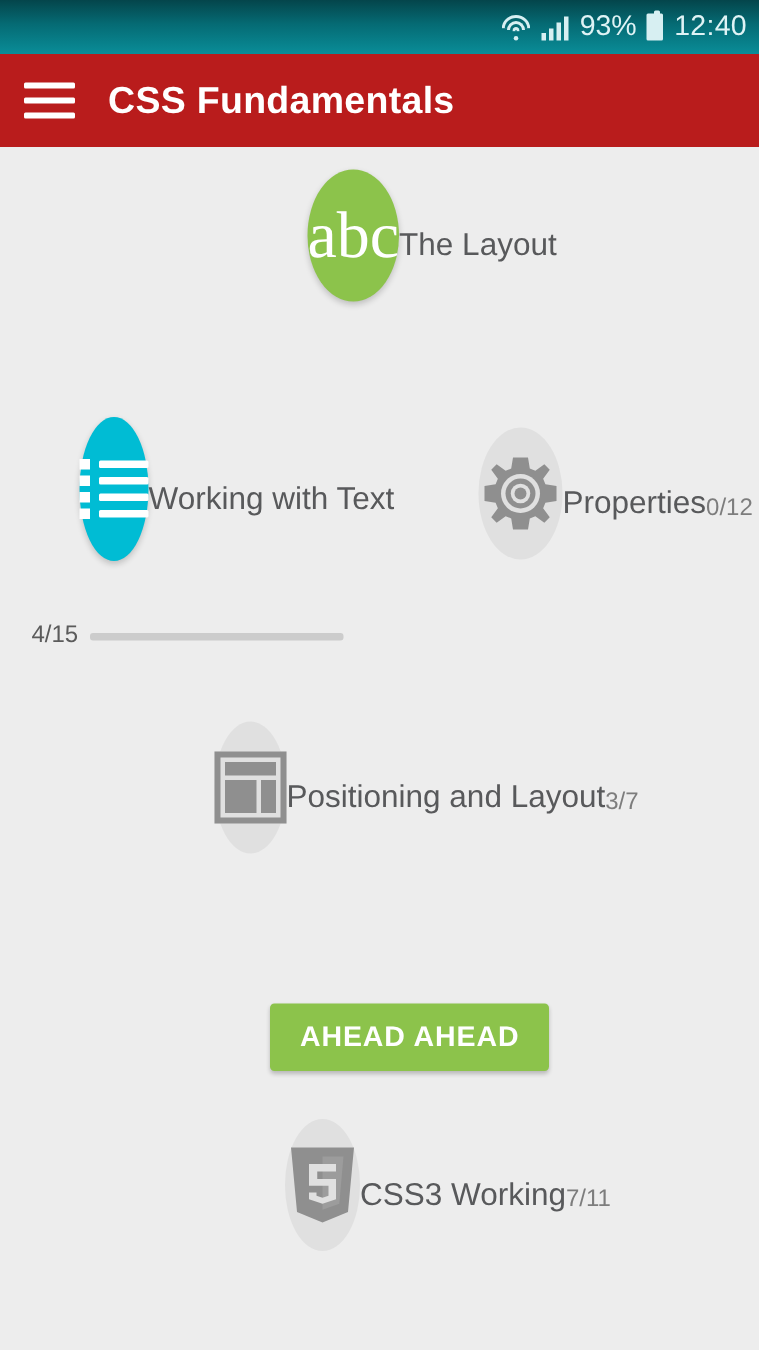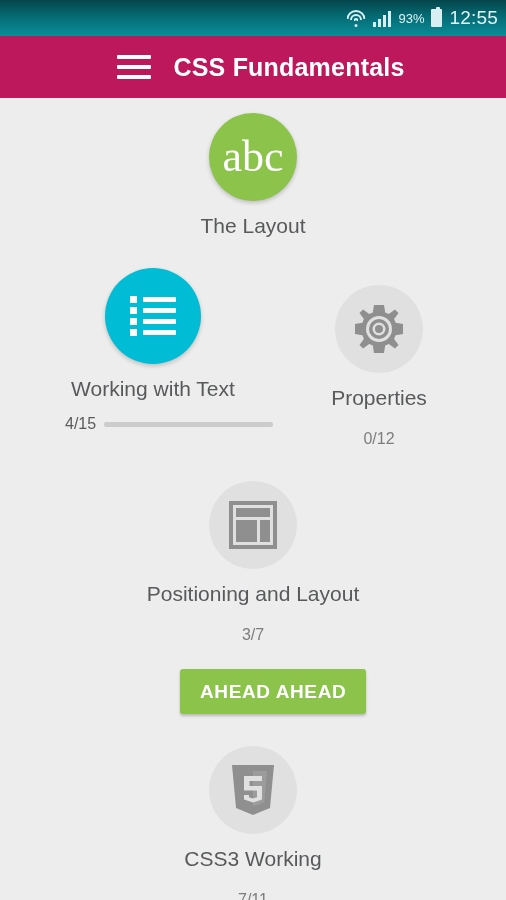--- a/index.html
+++ b/index.html
@@ -12,21 +12,21 @@
   #app { position:relative; width:506px; height:900px; background:#ededed; }
 
   
   .statusbar{
     position:absolute; top:0; left:0; width:506px; height:36px;
     background:linear-gradient(to bottom,#04454b 0%,#056b74 45%,#0a8d98 100%);
     display:flex; align-items:center; justify-content:flex-end;
     padding-right:8px; gap:7px;
   }
   .sb-txt{ color:#dff3f5; font-size:19px; letter-spacing:.2px; }
-  .sb-pct{ color:#dff3f5; font-size:13px; }
+  .sb-pct{ color:#dff3f5; font-size:19px; }
   .wifi{ position:relative; width:20px; height:18px; }
   .wifi i{ position:absolute; left:50%; transform:translateX(-50%);
            border:2px solid #d7eff2; border-bottom:none; border-radius:50% 50% 0 0/100% 100% 0 0;
            background:transparent; }
   .wifi i.a{ width:19px; height:9px; top:1px; }
   .wifi i.b{ width:12px; height:6px; top:5px; }
   .wifi i.c{ width:5px;  height:3px; top:9px; }
   .wifi .dot{ position:absolute; bottom:0; left:50%; transform:translateX(-50%);
               width:3px; height:3px; background:#d7eff2; border-radius:50%; border:none;}
   .sig{ display:flex; align-items:flex-end; gap:1.5px; height:17px; }
@@ -36,31 +36,31 @@
   .sig s:nth-child(3){ height:12px; }
   .sig s:nth-child(4){ height:16px; }
   .batt{ width:11px; height:18px; border:2px solid #d7eff2; border-radius:1px;
          position:relative; background:#d7eff2; }
   .batt:before{ content:""; position:absolute; top:-4px; left:2.5px; width:4px; height:2.5px;
                 background:#d7eff2; border-radius:1px; }
 
   
   .actionbar{
     position:absolute; top:36px; left:0; width:506px; height:62px;
-    background:#be185d; display:flex; align-items:center;justify-content:center;
+    background:#b91c1c; display:flex; align-items:center;
   }
   .hamburger{ width:34px; height:24px; margin-left:16px; margin-right:22px;
               display:flex; flex-direction:column; justify-content:space-between; cursor:pointer; }
   .hamburger b{ display:block; height:4px; background:#ffffff; border-radius:1px; }
   .apptitle{ color:#ffffff; font-size:25px; font-weight:bold; letter-spacing:.2px; }
 
   
   .content{ position:absolute; top:98px; left:0; width:506px; height:802px; }
 
-  .node{ position:absolute; display:flex; flex-direction:column; align-items:center; }
+  .node{ position:absolute; display:flex; flex-direction:row; align-items:center; }
 
   .circle{
     border-radius:50%;
     display:flex; align-items:center; justify-content:center;
     box-shadow:0 2px 4px rgba(0,0,0,.20);
   }
   .circle.flat{ box-shadow:none; }
 
   .c-green{ background:#8cc34b; }
   .c-cyan{ background:#00bcd4; }
@@ -83,21 +83,21 @@
   
   .layicon{ width:48px; height:48px; border:4px solid #8f8f8f; background:#e0e0e0;
             padding:3px; display:flex; flex-direction:column; gap:3px; }
   .layicon .top{ height:9px; background:#8f8f8f; }
   .layicon .body{ flex:1; display:flex; gap:3px; }
   .layicon .body .l{ flex:2.1; background:#8f8f8f; }
   .layicon .body .r{ flex:1; background:#8f8f8f; }
 
   
   .progwrap{ position:absolute; display:flex; align-items:center; gap:8px; }
-  .progtext{ color:#5b5b5b; font-size:16px;margin-left:44px; }
+  .progtext{ color:#5b5b5b; font-size:16px; }
   .progbar{ width:169px; height:5px; background:#cccccc; border-radius:2px; overflow:hidden; }
   .progfill{ height:100%; background:#00b0d7; border-radius:2px; }
 
   
   .jumpbtn{
     position:absolute;
     background:#8cc34b; color:#ffffff;
     font-size:19px; font-weight:bold; letter-spacing:.6px;
     border:none; border-radius:3px;
     padding:0 20px; height:45px; cursor:pointer;
@@ -118,42 +118,42 @@
         <i class="dot"></i>
     </span>
     <span class="sig">
       <s></s>
         <s></s>
         <s></s>
         <s></s>
     </span>
     <span class="sb-pct">93%</span>
     <span class="batt"></span>
-    <span class="sb-txt">12:55</span>
+    <span class="sb-txt">12:40</span>
   </div>
 
   <div class="actionbar">
     <div class="hamburger">
       <b></b>
         <b></b>
         <b></b>
     </div>
     <div class="apptitle">CSS Fundamentals</div>
   </div>
 
   <div class="content">
 
     <div class="node" style="left:205px; top:15px; width:96px;">
       <div class="circle c-green" style="width:88px;height:88px;">
         <span class="abc">abc</span>
       </div>
       <div class="label">The Layout</div>
     </div>
 
-    <div class="node" style="left:53px; top:170px; width:200px;justify-content:center;">
+    <div class="node" style="left:53px; top:180px; width:200px;">
       <div class="circle c-cyan" style="width:96px;height:96px;">
         <span class="listicon">
           <span class="row">
               <u></u>
               <v></v>
             </span>
           <span class="row">
               <u></u>
               <v></v>
             </span>

